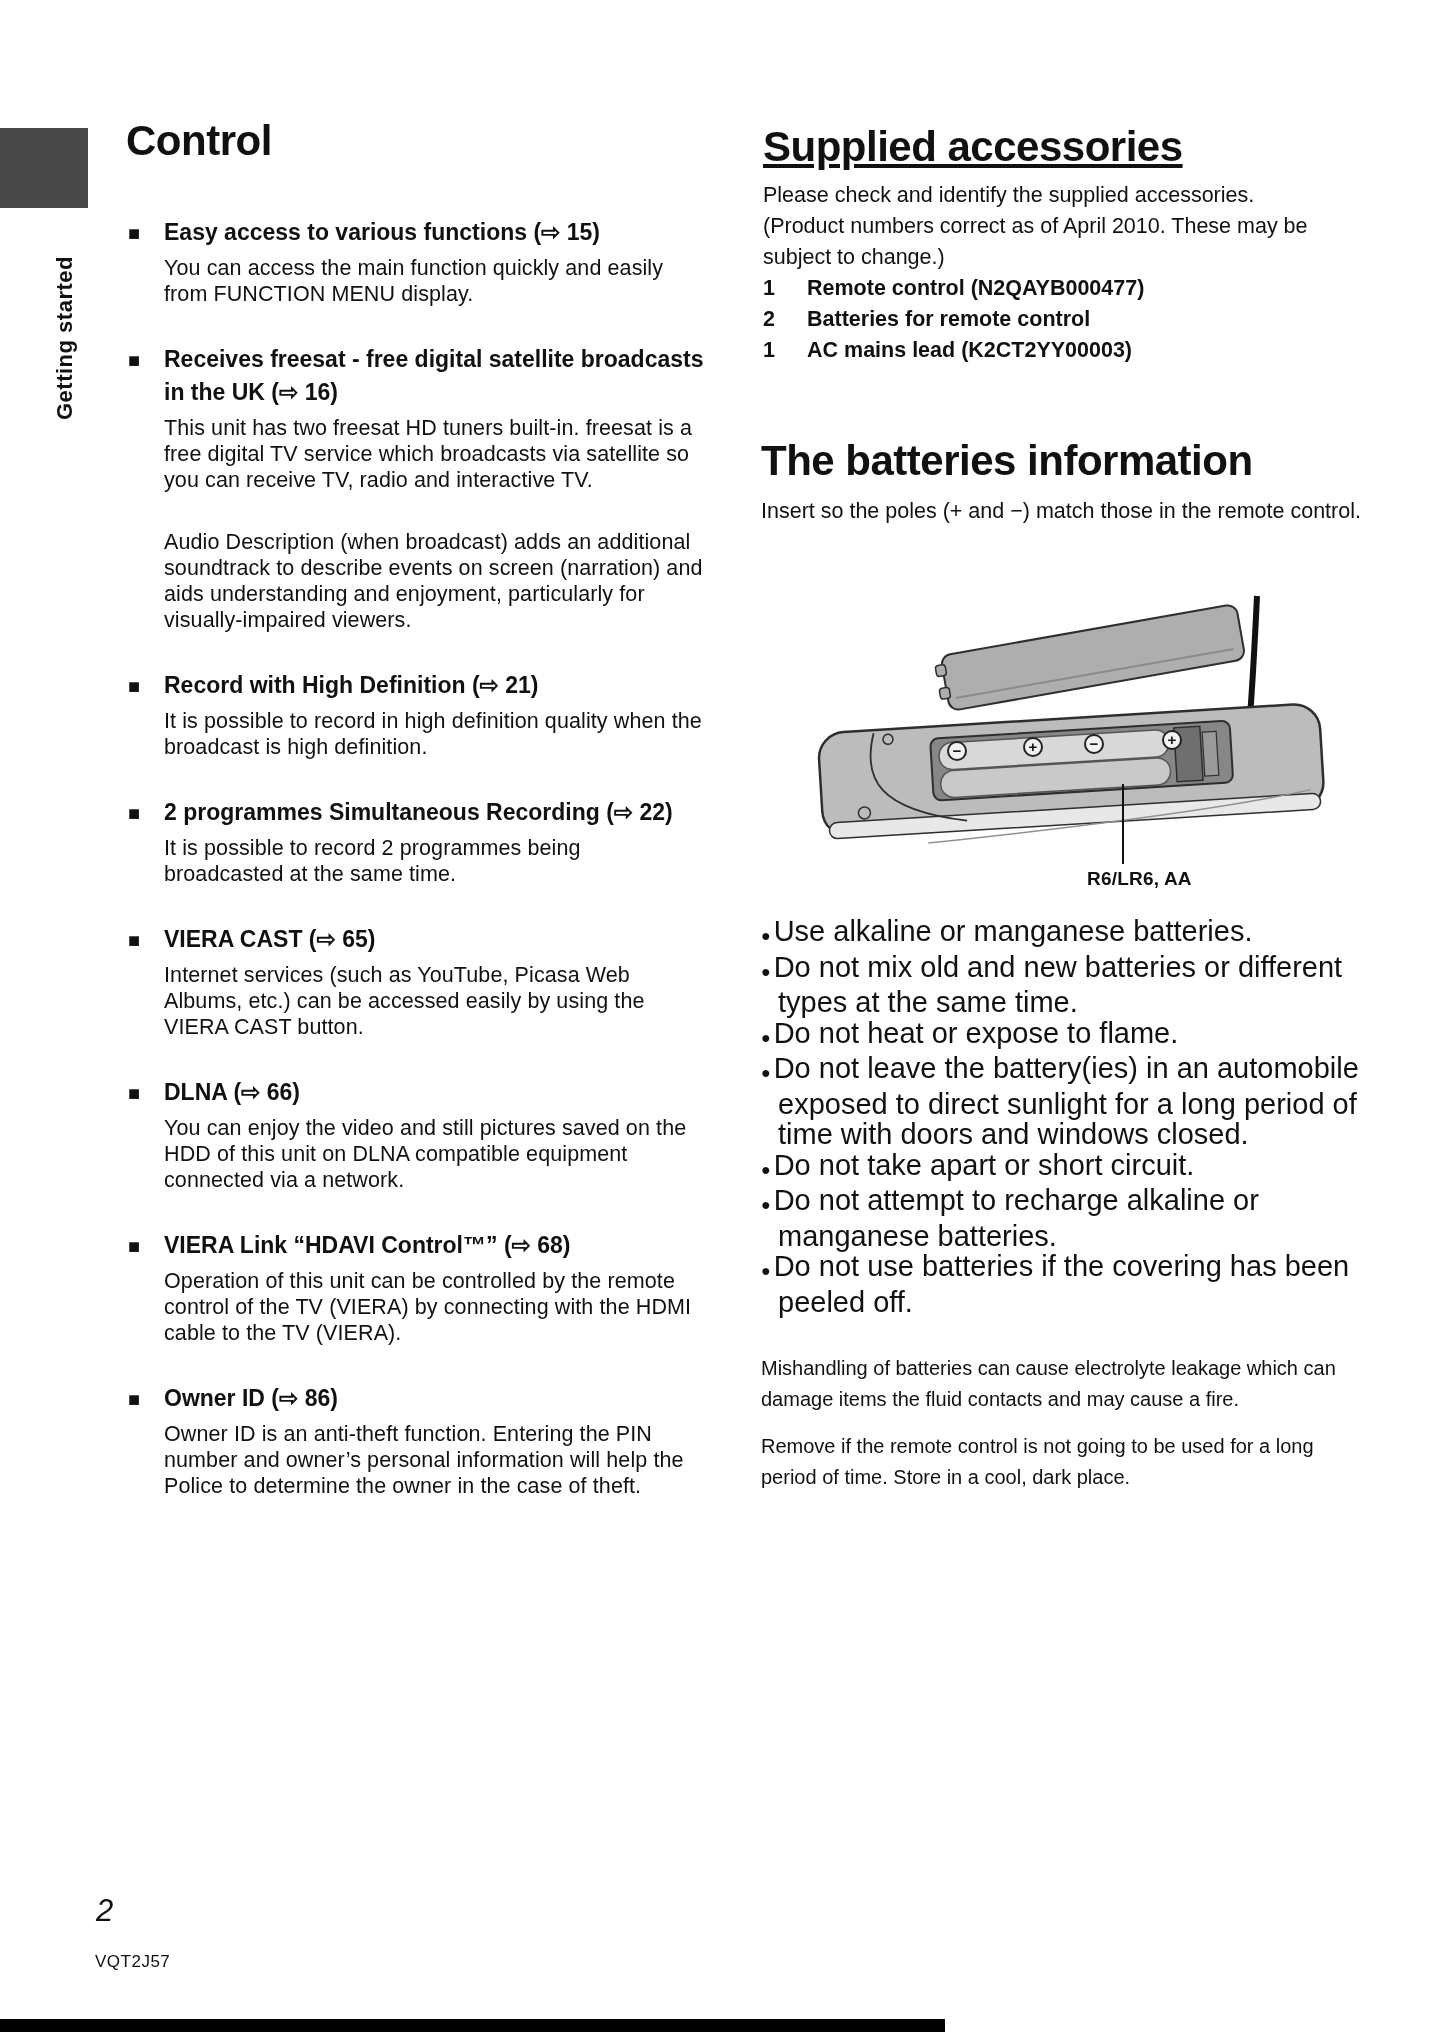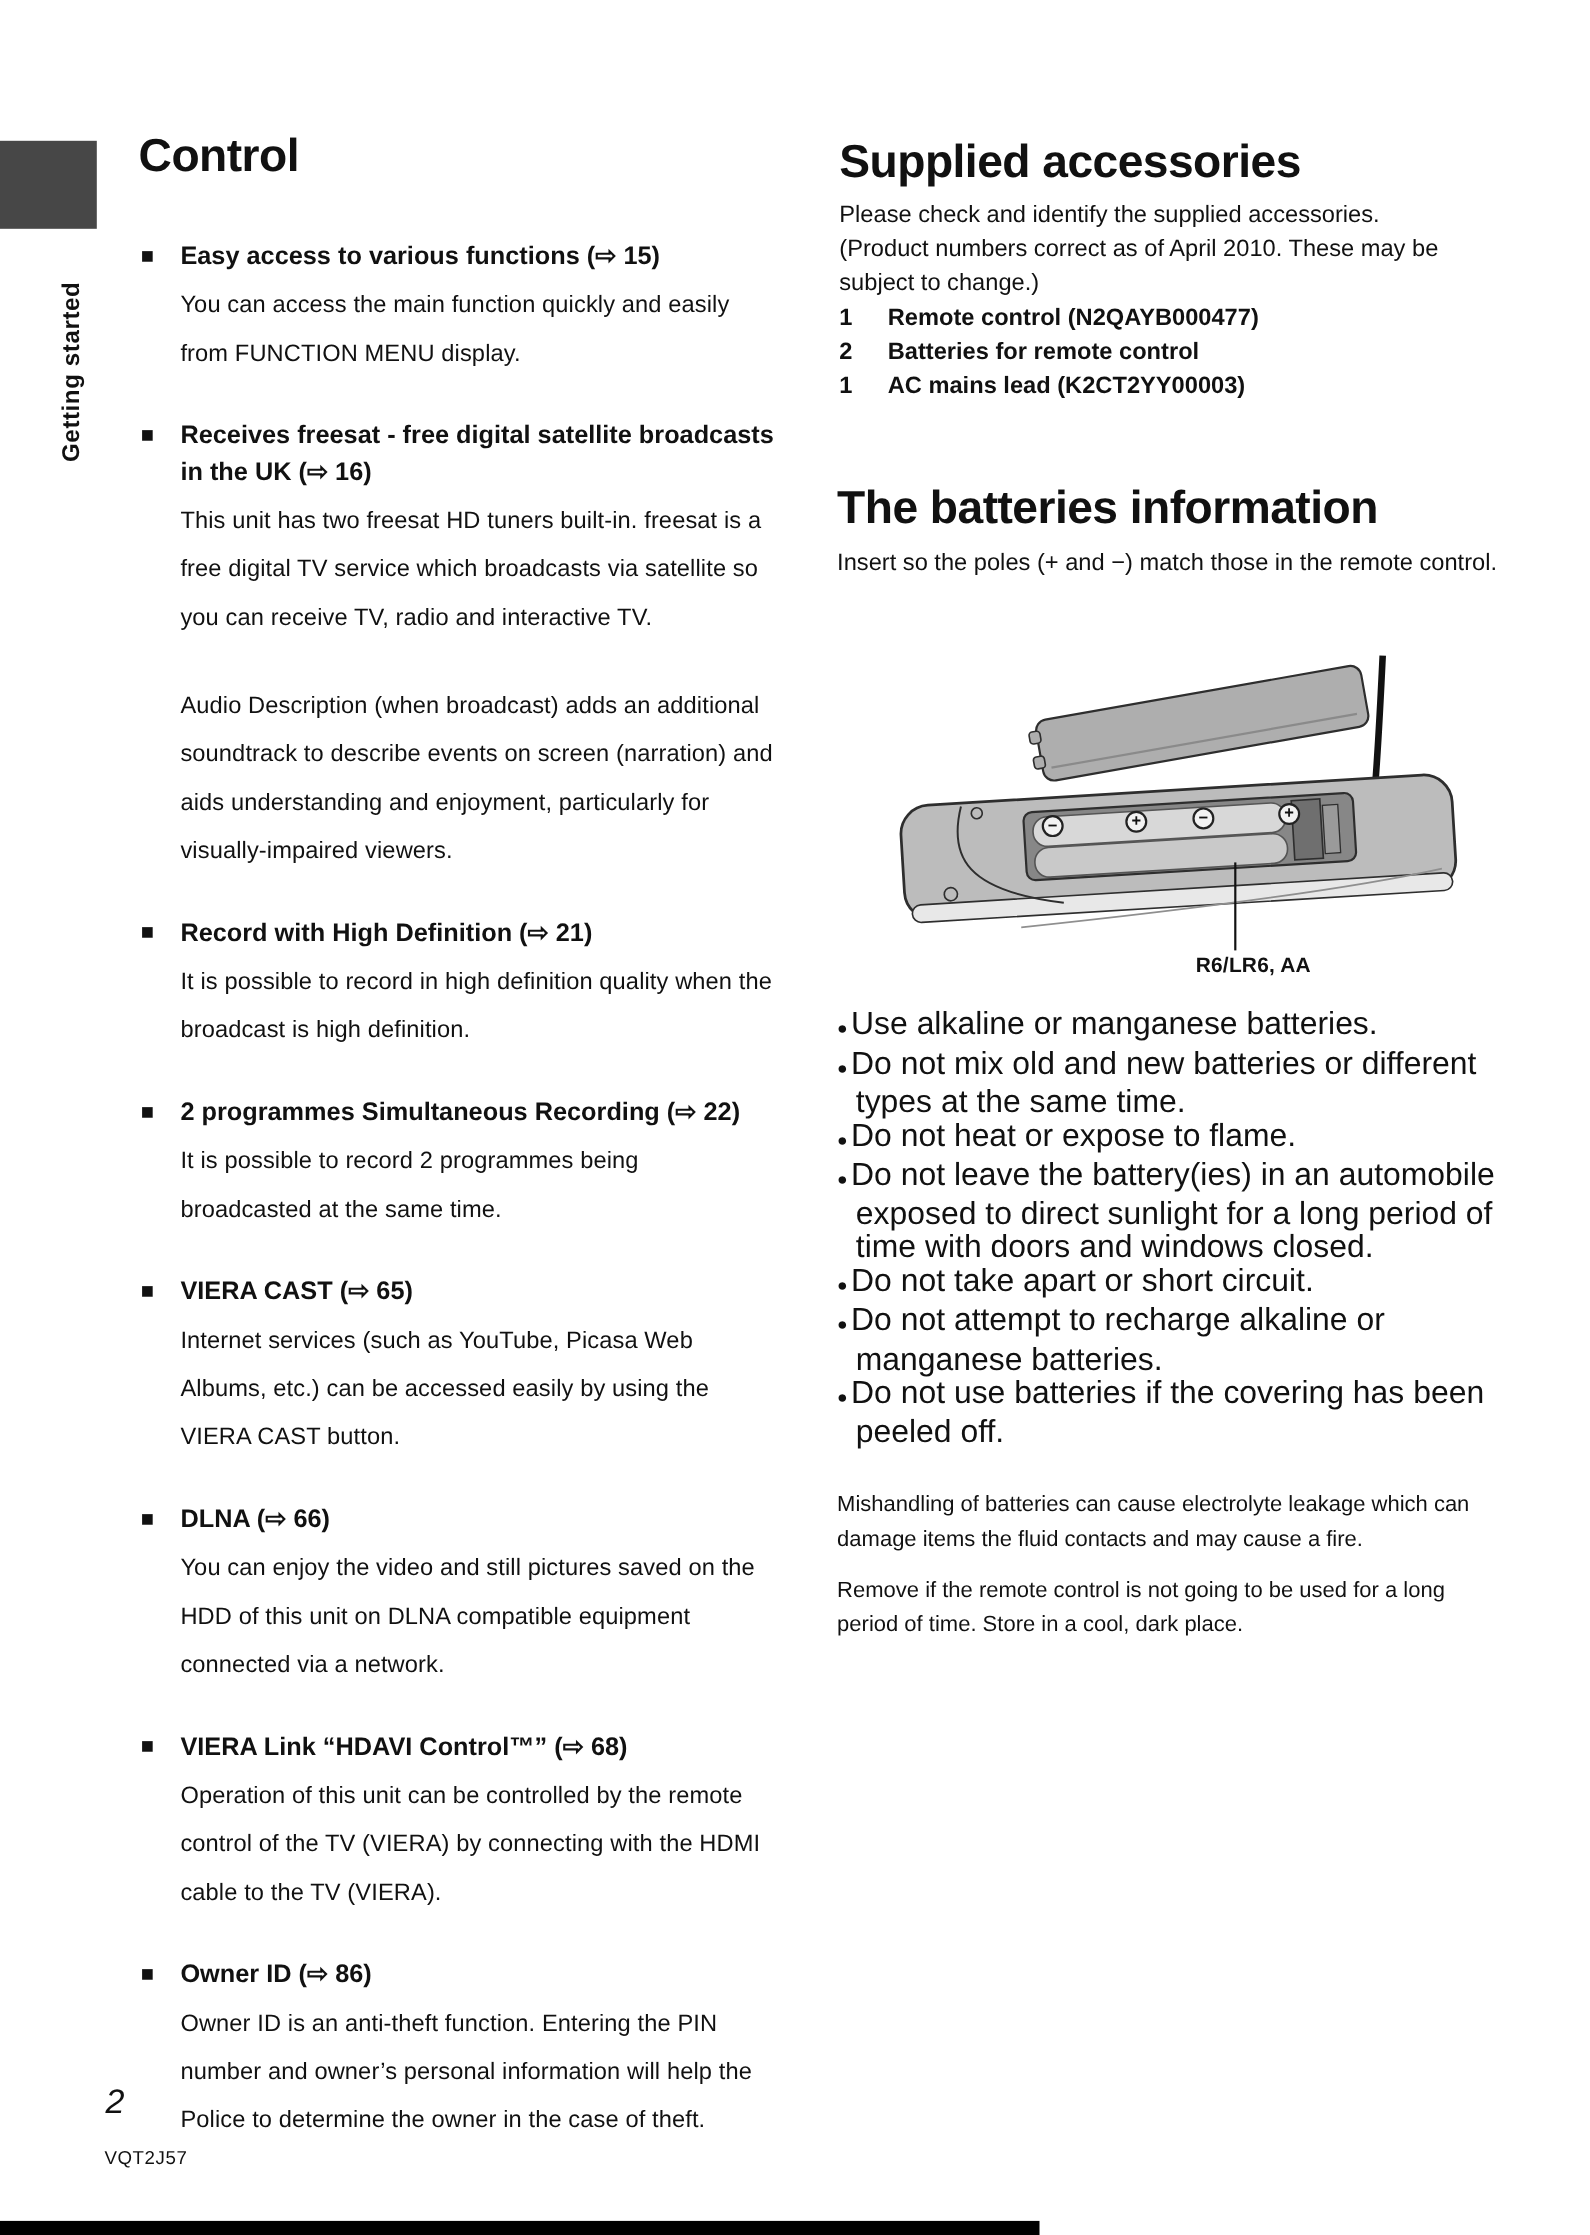--- a/index.html
+++ b/index.html
@@ -21,25 +21,25 @@
   .big-title { font-size:42px; font-weight:bold; letter-spacing:-.5px; margin:0; line-height:50px; }
 
   
   #features-title { position:absolute; left:126px; top:116px; }
   #left-col { position:absolute; left:128px; top:216px; width:578px; }
   .section { padding-left:36px; margin-bottom:36px; }
   .section h3 {
     font-size:23px; line-height:33px; margin:0 0 6px 0; position:relative; font-weight:bold;
   }
   .section h3::before { content:"■"; position:absolute; left:-36px; top:1px; font-size:20px; }
-  .section p { font-size:21.5px; line-height:44px; margin:0; letter-spacing:.1px; }
+  .section p { font-size:21.5px; line-height:26px; margin:0; letter-spacing:.1px; }
 
   
   #accessories { position:absolute; left:763px; top:122px; width:602px; }
-  #accessories .big-title { margin-bottom:8px; }
+  #accessories .big-title { margin-bottom:8px;text-decoration:underline; }
   .acc-intro div { font-size:21.5px; line-height:31px; }
   .acc-item { display:flex; font-weight:bold; font-size:21.5px; line-height:31px; }
   .acc-qty { width:44px; flex:none; }
 
   #batteries-head { position:absolute; left:761px; top:436px; width:602px; }
   #batteries-head .big-title { margin-bottom:10px; }
   #batteries-head p { font-size:21.5px; line-height:31px; margin:0; }
 
   
   #figure { position:absolute; left:805px; top:578px; width:532px; height:332px; }

